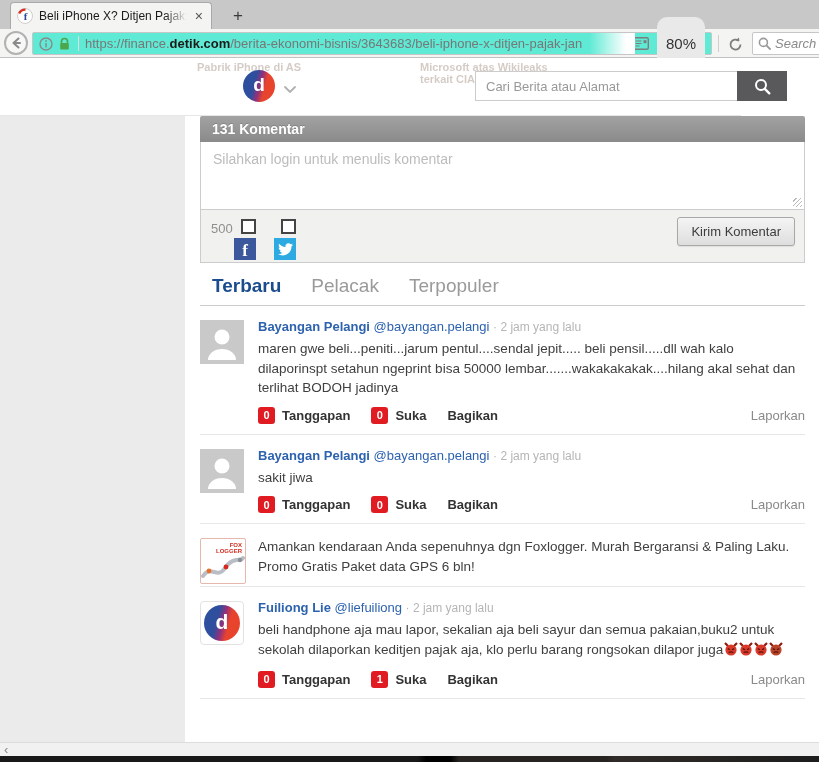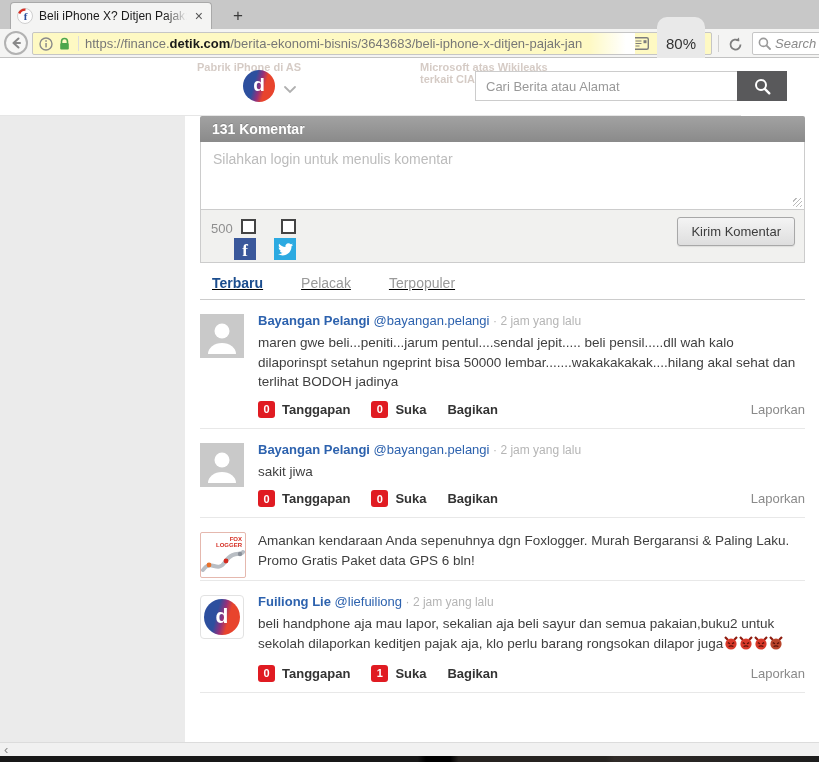--- a/index.html
+++ b/index.html
@@ -15,21 +15,21 @@
   .tab-title { font-size:12px; color:#1a1a1a; white-space:nowrap; overflow:hidden; flex:1; position:relative; }
   .tab-title-fade { position:absolute; right:0; top:0; bottom:0; width:22px;
          background:linear-gradient(90deg, rgba(244,244,243,0), #f4f4f3); }
   .tab-close { font-size:14px; color:#555; line-height:14px; padding:0 2px; cursor:default; }
   .newtab { position:absolute; left:224px; top:5px; width:28px; height:22px; text-align:center;
          font-size:17px; color:#3a3a3a; line-height:22px; }
   .toolbar { position:absolute; left:0; top:29px; width:819px; height:29px; background:#f4f4f3;
          border-bottom:1px solid #c2c2c2; }
   .back-btn { position:absolute; left:4px; top:2px; width:24px; height:24px; border:2px solid #b2b2b2;
          border-radius:50%; display:flex; align-items:center; justify-content:center; background:#f7f7f6; }
-  .urlbar { position:absolute; left:32px; top:3px; width:680px; height:23px; background:#fef9c3;
+  .urlbar { position:absolute; left:32px; top:3px; width:680px; height:23px; background:#5eead4;
          border:1px solid #c6c6c6; border-radius:2px; display:flex; align-items:center; padding:0 6px; }
   .u-ico { display:flex; align-items:center; margin-right:5px; flex:none; }
   .u-sep { width:1px; height:15px; background:#ddd; margin:0 6px 0 2px; flex:none; }
   .url-text { font-size:13px; color:#777; white-space:nowrap; overflow:hidden; position:relative; flex:1; }
   .url-domain { color:#1a1a1a; font-weight:bold; }
   .url-fade { position:absolute; right:76px; top:0; bottom:0; width:46px;
          background:linear-gradient(90deg, rgba(255,255,255,0), #fff 80%); }
   .zoom-pill { flex:none; background:#e9e9e9; border-radius:10px; font-size:15px; color:#333;
          padding:18px 9px; margin-left:8px; }
   .tool-sep { position:absolute; left:718px; top:6px; width:1px; height:17px; background:#cfcfcf; }
@@ -83,21 +83,21 @@
   .soc { position:absolute; top:28px; width:22px; height:22px; display:flex; align-items:flex-end;
          justify-content:center; color:#fff; }
   .fb { left:33px; background:#3a589b; font-weight:bold; font-size:17px; font-family:"Liberation Serif", serif;
          line-height:19px; }
   .tw { left:73px; background:#2caae1; align-items:center; }
   .send-btn { position:absolute; right:9px; top:7px; height:29px; padding:0 13px;
          background:linear-gradient(#f4f4f4,#dedede); border:1px solid #a8a8a8; border-radius:3px;
          font-size:13px; color:#3c3c3c; line-height:27px; box-shadow:0 1px 1px rgba(0,0,0,.08); }
 
   .tabs-row { margin-top:12px; width:605px; border-bottom:1px solid #ccc; padding:0 0 8px 12px;
-         display:flex; gap:38px; font-size:14px;text-decoration:underline; }
+         display:flex; gap:30px; font-size:19px; }
   .ctab { color:#9a9a9a; } .ctab.active { color:#1b4d8e; font-weight:bold; }
 
   .comment-row { position:relative; width:605px; padding:13px 0 10px 58px; border-bottom:1px solid #e8e8e8; }
   .avatar { position:absolute; left:0; top:14px; width:44px; height:44px; }
   .avatar-person { background:#c9c9c9; }
   .avatar-detik { background:#fff; border:1px solid #e2e2e2; border-radius:4px; display:flex;
          align-items:center; justify-content:center; }
   .avatar-detik .circ { width:36px; height:36px; border-radius:50%;
          background:linear-gradient(105deg, #2d4f9e 36%, #93307c 52%, #e8442d 66%);
          color:#fff; font-weight:bold; font-size:21px; display:flex; align-items:center;

